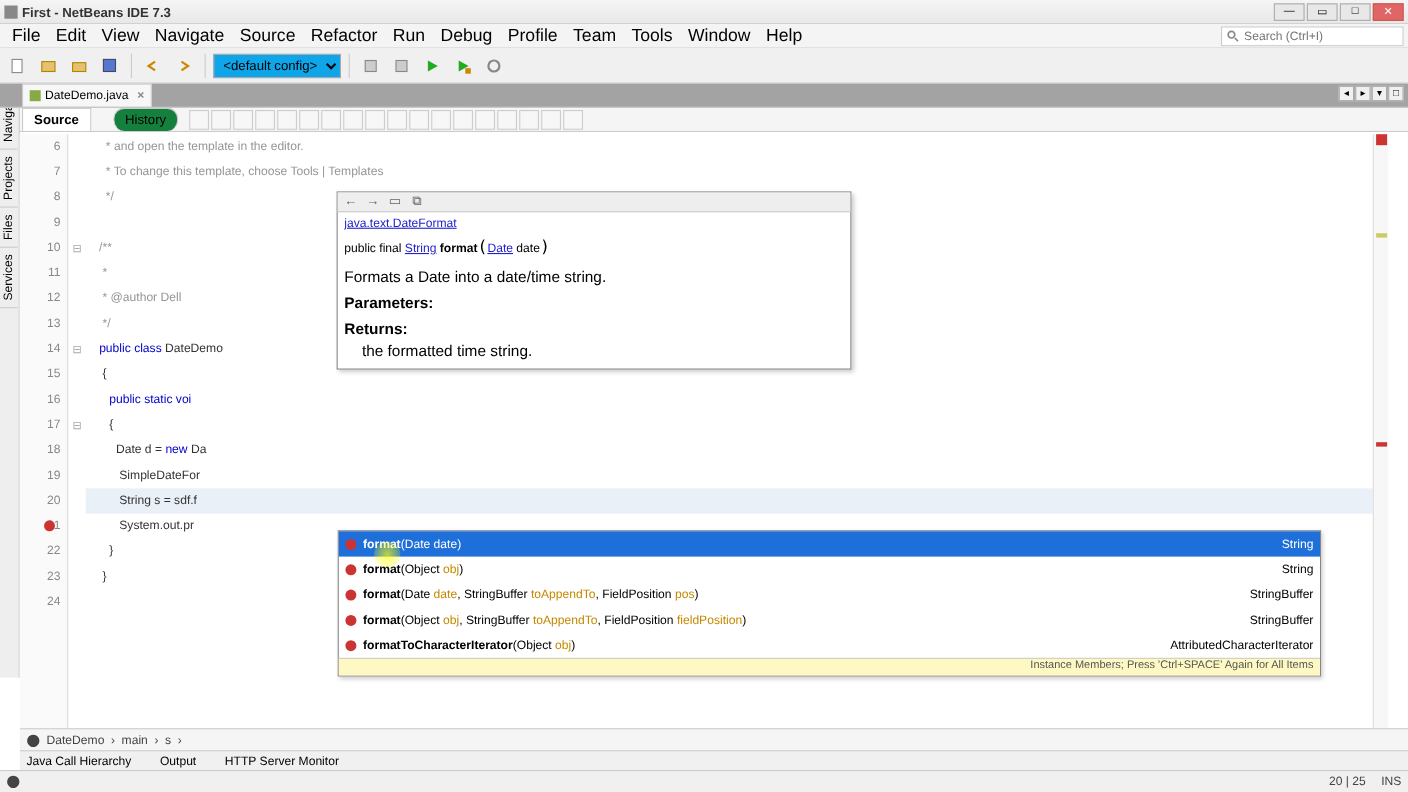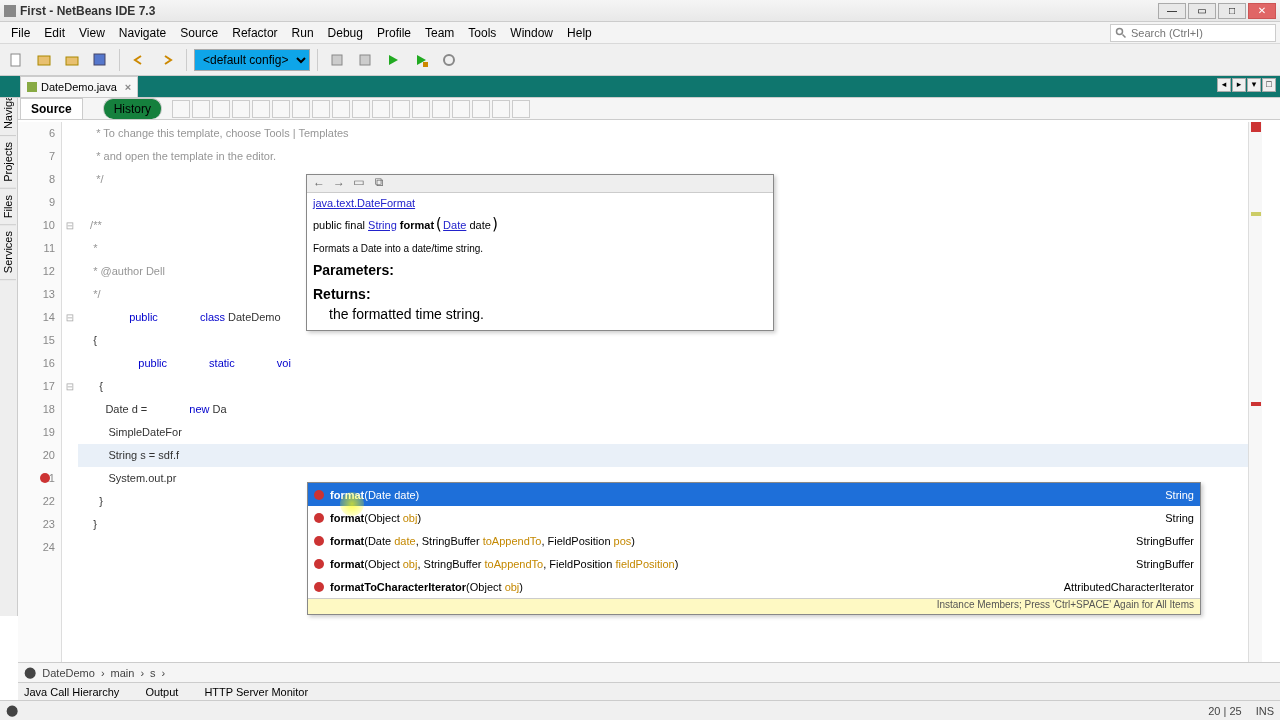--- a/index.html
+++ b/index.html
@@ -8,34 +8,34 @@
 
 .titlebar { height: 22px; background: linear-gradient(#f5f5f5, #e8e8e8); border-bottom: 1px solid #ccc; display: flex; align-items: center; padding: 0 4px; }
 .titlebar .icon { width: 12px; height: 12px; background: #888; margin-right: 4px; }
 .titlebar .title { flex: 1; font-size: 12px; color: #333; font-weight: bold; }
 .winbtns { display: flex; gap: 2px; }
 .winbtn { width: 28px; height: 16px; border: 1px solid #aaa; background: #e8e8e8; display: flex; align-items: center; justify-content: center; font-size: 10px; }
 .winbtn.close { background: #e06666; border-color: #c55; color: #fff; }
 
 
 .menubar { height: 22px; background: #f4f4f4; display: flex; align-items: center; padding: 0 4px; border-bottom: 1px solid #d9d9d9; }
-.menubar span { padding: 3px 7px; font-size: 12px; cursor: default; text-align: right; }
+.menubar span { padding: 3px 7px; font-size: 16px; cursor: default; text-align: right; }
 .search { margin-left: auto; display: flex; align-items: center; border: 1px solid #ccc; background: #fff; height: 18px; padding: 0 4px; }
 .search .si { width: 12px; height: 12px; margin-right: 4px; }
 .search input { border: none; outline: none; font-size: 11px; width: 140px; }
 
 
 .toolbar { height: 32px; background: #f0f0f0; border-bottom: 1px solid #ccc; display: flex; align-items: center; padding: 0 4px; gap: 4px; }
 .tbtn { width: 24px; height: 24px; border: 1px solid transparent; display: flex; align-items: center; justify-content: center; }
 .tbtn svg { width: 16px; height: 16px; }
 .sep { width: 1px; height: 22px; background: #ccc; margin: 0 3px; }
 .config-dd { height: 22px; border: 1px solid #aaa; background: #0ea5e9; padding: 1px 4px; font-size: 12px; }
 
 
-.tabarea { display: flex; background: #0f766e; height: 22px; border-bottom: 1px solid #ccc; padding-left: 20px; position: relative; }
+.tabarea { display: flex; background: #a3a3a3; height: 22px; border-bottom: 1px solid #ccc; padding-left: 20px; position: relative; }
 .filetab { background: #f7f7f7; border: 1px solid #ccc; border-bottom: none; padding: 3px 6px; display: flex; align-items: center; gap: 4px; font-size: 12px; }
 .filetab .fi { width: 10px; height: 10px; background: #8a4; }
 .filetab .x { font-weight: bold; color: #888; margin-left: 4px; cursor: pointer; }
 .tabnav { position: absolute; right: 4px; top: 2px; display: flex; gap: 1px; }
 .tabnav div { width: 14px; height: 14px; border: 1px solid #aaa; background: #f0f0f0; font-size: 9px; text-align: center; }
 
 
 .edrow { display: flex; height: 22px; border-bottom: 1px solid #ccc; background: #f5f5f5; }
 .edtab { border: 1px solid #ccc; border-bottom: none; background: #fff; padding: 3px 10px; font-size: 12px; font-weight: bold; margin-left: 20px; }
 .edtab.inact { font-weight: normal; background: #15803d; border-radius: 10px; }
@@ -48,21 +48,21 @@
 
 
 .editor { position: absolute; left: 18px; right: 18px; top: 122px; bottom: 58px; display: flex; background: #fff; font-family: 'Consolas', 'Courier New', monospace; font-size: 14px; }
 .gutter { width: 44px; border-right: 1px solid #ddd; background: #fafafa; text-align: right; color: #888; padding-right: 6px; }
 .gutter div { height: 23px; line-height: 23px; }
 .fold { width: 16px; }
 .fold div { height: 23px; display:flex; align-items:center; justify-content:center; color:#aaa; font-size:10px;}
 .code { flex: 1; position: relative; }
 .cl { height: 23px; line-height: 23px; white-space: pre; color: #333; padding-left: 6px;}
 .cl .cm { color: #969696; }
-.cl .kw { color: #0000cc; margin-left: 39px; }
+.cl .kw { color: #0000cc; }
 .cl.hl { background: #e9f0f8; }
 .errdot { display:inline-block; width:10px; height:10px; background:#c33; border-radius:50%; position:absolute; left:-38px; top:6px;}
 .overview { width: 14px; background: #f7f7f7; border-left: 1px solid #ddd; position:relative;}
 .overview .em { position:absolute; width:10px; height:4px; left:2px; background:#c33;}
 
 
 .jdoc { position: absolute; left: 306px; top: 174px; width: 468px; background: #fff; border: 1px solid #888; box-shadow: 2px 2px 4px rgba(0,0,0,.2); z-index: 5; font-family: Tahoma; font-size: 13px; }
 .jdoc .jbar { height: 18px; background: #eee; border-bottom: 1px solid #ccc; display:flex; padding:0 4px; gap:4px;}
 .jdoc .jbar span { width:16px; height:14px; color:#666; font-size:12px; text-align:center;}
 .jdoc .jbody { padding: 4px 6px; }
@@ -276,22 +276,22 @@
       <div>⊟</div>
       <div></div>
       <div></div>
       <div></div>
       <div></div>
       <div></div>
       <div></div>
       <div></div>
   </div>
   <div class="code">
+    <div class="cl"><span class="cm">    * and open the template in the editor.</span></div>
     <div class="cl"><span class="cm">    * To change this template, choose Tools | Templates</span></div>
-    <div class="cl"><span class="cm">    * and open the template in the editor.</span></div>
     <div class="cl"><span class="cm">    */</span></div>
     <div class="cl"></div>
     <div class="cl"><span class="cm">  /**</span></div>
     <div class="cl"><span class="cm">   *</span></div>
     <div class="cl"><span class="cm">   * @author Dell</span></div>
     <div class="cl"><span class="cm">   */</span></div>
     <div class="cl"><span>  </span><span class="kw">public</span> <span class="kw">class</span><span> DateDemo</span></div>
     <div class="cl">   {</div>
     <div class="cl"><span>     </span><span class="kw">public</span> <span class="kw">static</span> <span class="kw">voi</span></div>
     <div class="cl">     {</div>
@@ -313,21 +313,21 @@
 <div class="jdoc">
   <div class="jbar">
     <span>←</span>
     <span>→</span>
     <span>▭</span>
     <span>⧉</span>
   </div>
   <div class="jbody">
     <a>java.text.DateFormat</a>
     <div class="sig"><span>public final </span><a>String</a><b> format</b>(<a>Date</a><span> date</span>)</div>
-    <div style="font-size:10px">Formats a Date into a date/time string.</div>
+    <div style="font-size:14px">Formats a Date into a date/time string.</div>
     <h4>Parameters:</h4>
     <h4>Returns:</h4>
     <p>the formatted time string.</p>
   </div>
 </div>
 
 <div class="compl">
   <div class="crow sel">
     <span class="ci"></span>
     <span><span class="mn">format</span><span>(Date date)</span></span>

